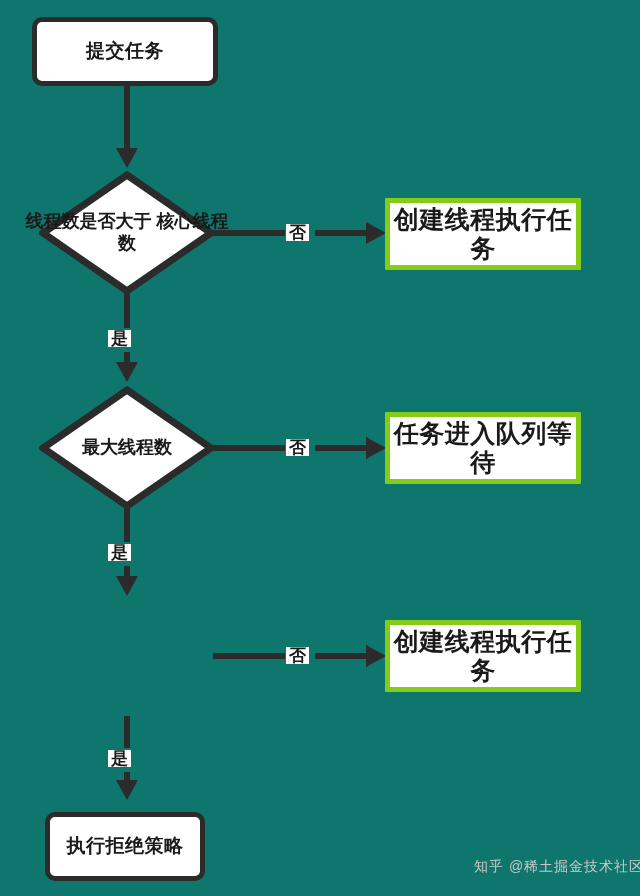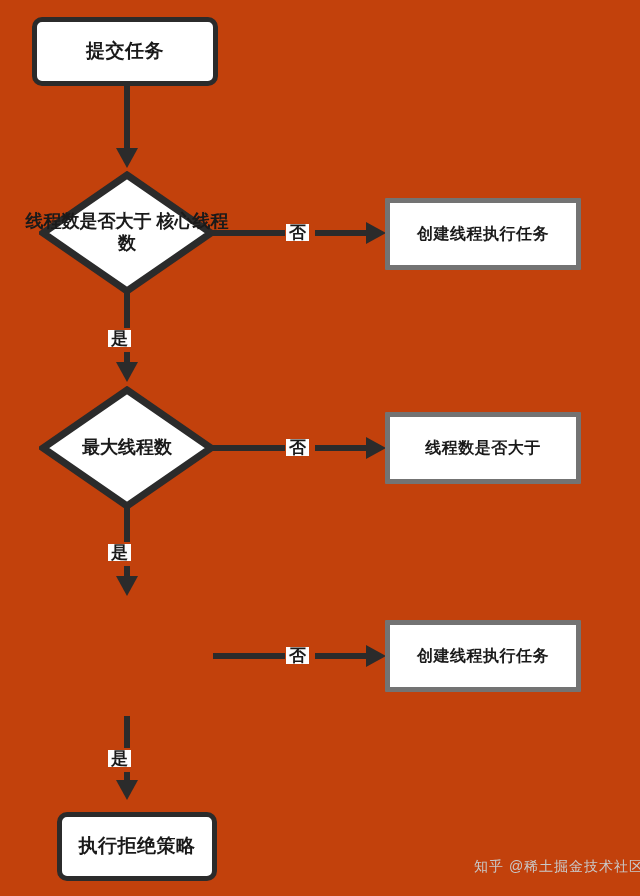--- a/index.html
+++ b/index.html
@@ -14,21 +14,21 @@
     overflow: hidden;
     font-family: "Liberation Sans", "DejaVu Sans", sans-serif;
   }
 
   #flow-canvas {
     position: absolute;
     left: 0;
     top: 0;
     width: 640px;
     height: 896px;
-    background: #c2410c;
+    background: #0f766e;
   }
 
   
   .node {
     position: absolute;
     box-sizing: border-box;
     display: flex;
     align-items: center;
     justify-content: center;
     text-align: center;
@@ -46,23 +46,23 @@
   
   .box-round {
     border: 5px solid #2b2b2b;
     border-radius: 10px;
     font-size: 19px;
     font-weight: 700;
   }
 
   
   .box-square {
-    border: 5px solid #737373;
+    border: 5px solid #84cc16;
     border-radius: 1px;
-    font-size: 16px;
+    font-size: 25px;
     font-weight: 700;
   }
 
   
   .diamond {
     background: transparent;
   }
   .diamond-shape {
     position: absolute;
     left: 0;
@@ -171,21 +171,21 @@
     </svg>
     <span class="diamond-text">最大线程数</span>
   </div>
 
   <div class="conn conn-h" style="left:213px; top:445px; width:72px;"></div>
   <div class="conn conn-h" style="left:315px; top:445px; width:55px;"></div>
   <div class="arrow-right" style="left:366px; top:437px;"></div>
   <div class="edge-label" style="left:286px; top:439px;">否</div>
 
   <div class="node box-square" style="left:385px; top:412px; width:196px; height:72px;">
-    <span class="node-label">线程数是否大于</span>
+    <span class="node-label">任务进入队列等待</span>
   </div>
 
   <div class="conn conn-v" style="left:124px; top:508px; height:34px;"></div>
   <div class="edge-label" style="left:108px; top:544px;">是</div>
   <div class="conn conn-v" style="left:124px; top:566px; height:12px;"></div>
   <div class="arrow-down" style="left:116px; top:576px;"></div>
 
 
   <div class="conn conn-h" style="left:213px; top:653px; width:72px;"></div>
   <div class="conn conn-h" style="left:315px; top:653px; width:55px;"></div>
@@ -194,19 +194,19 @@
 
   <div class="node box-square" style="left:385px; top:620px; width:196px; height:72px;">
     <span class="node-label">创建线程执行任务</span>
   </div>
 
   <div class="conn conn-v" style="left:124px; top:716px; height:32px;"></div>
   <div class="edge-label" style="left:108px; top:750px;">是</div>
   <div class="conn conn-v" style="left:124px; top:772px; height:10px;"></div>
   <div class="arrow-down" style="left:116px; top:780px;"></div>
 
-  <div class="node box-round" style="left:45px; top:812px; width:160px; height:69px;margin-left:12px;">
+  <div class="node box-round" style="left:45px; top:812px; width:160px; height:69px;">
     <span class="node-label">执行拒绝策略</span>
   </div>
 
   <div class="watermark" style="left:474px; top:858px;">知乎 @稀土掘金技术社区</div>
 
 </div>
 
 </body></html>

